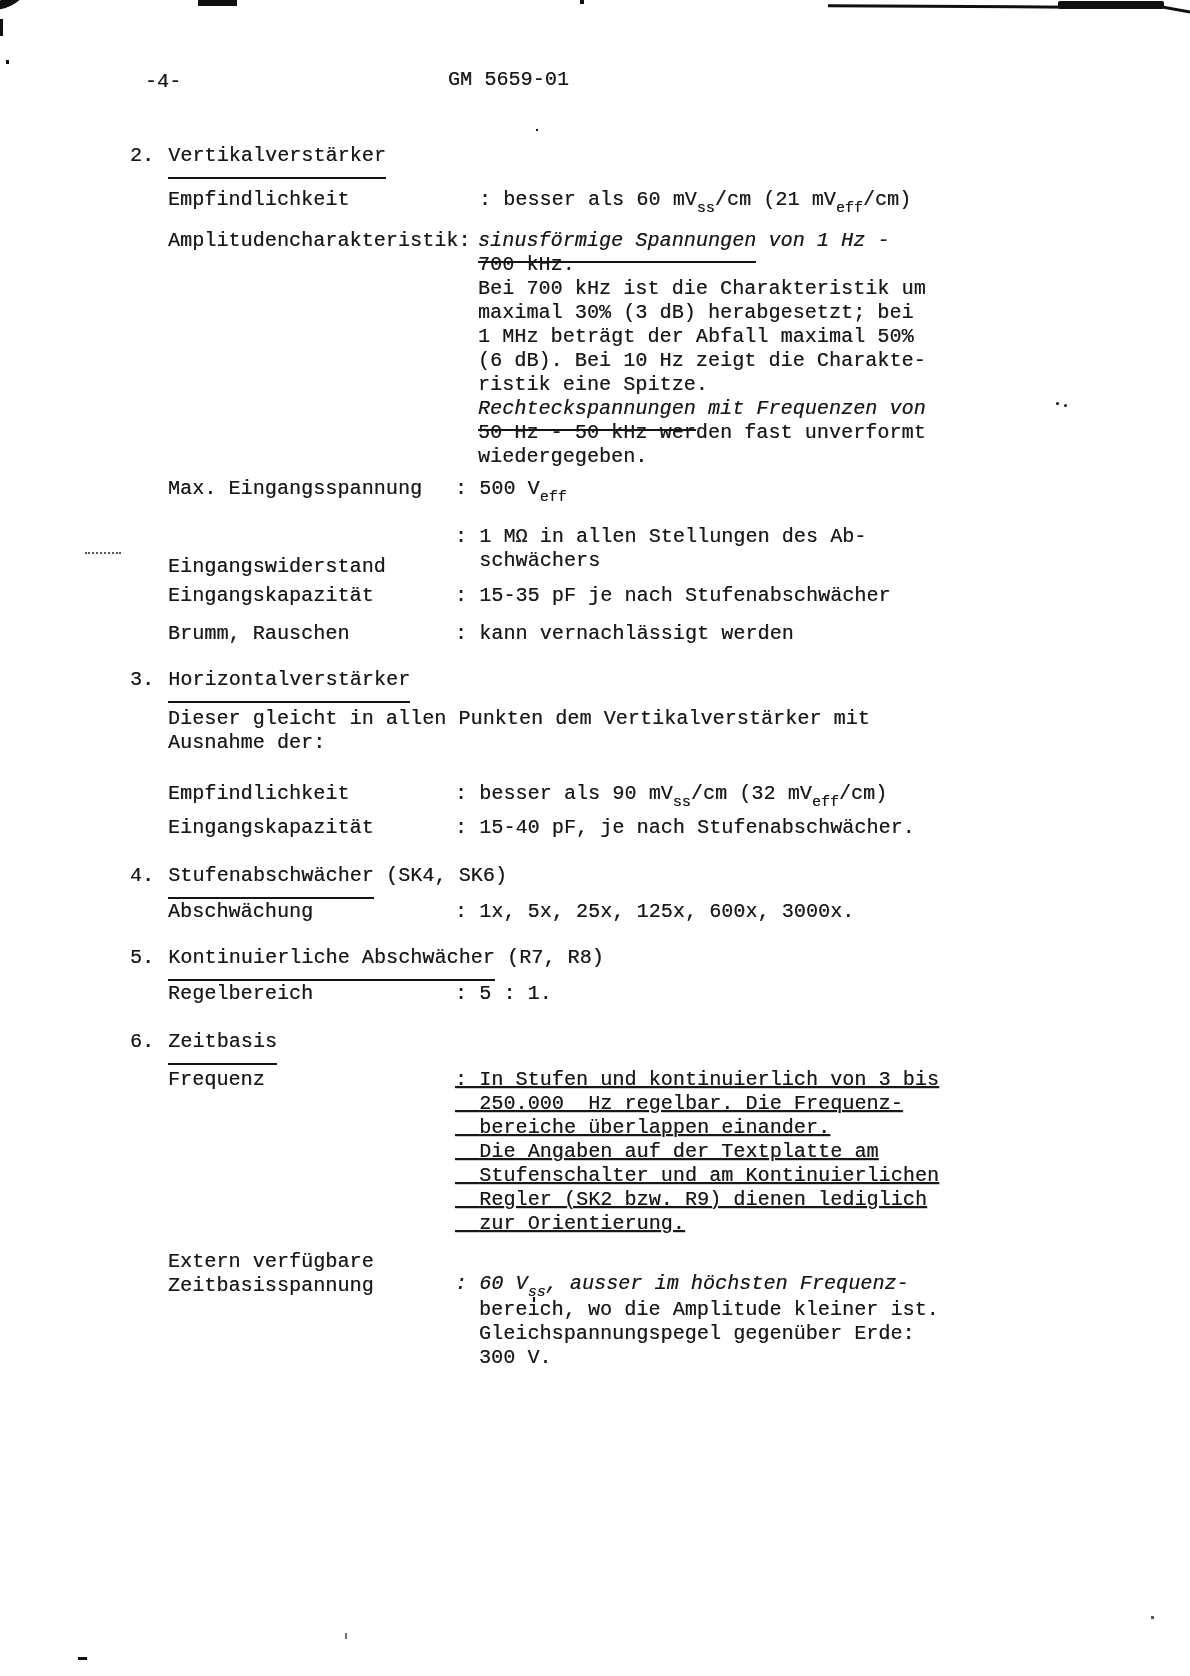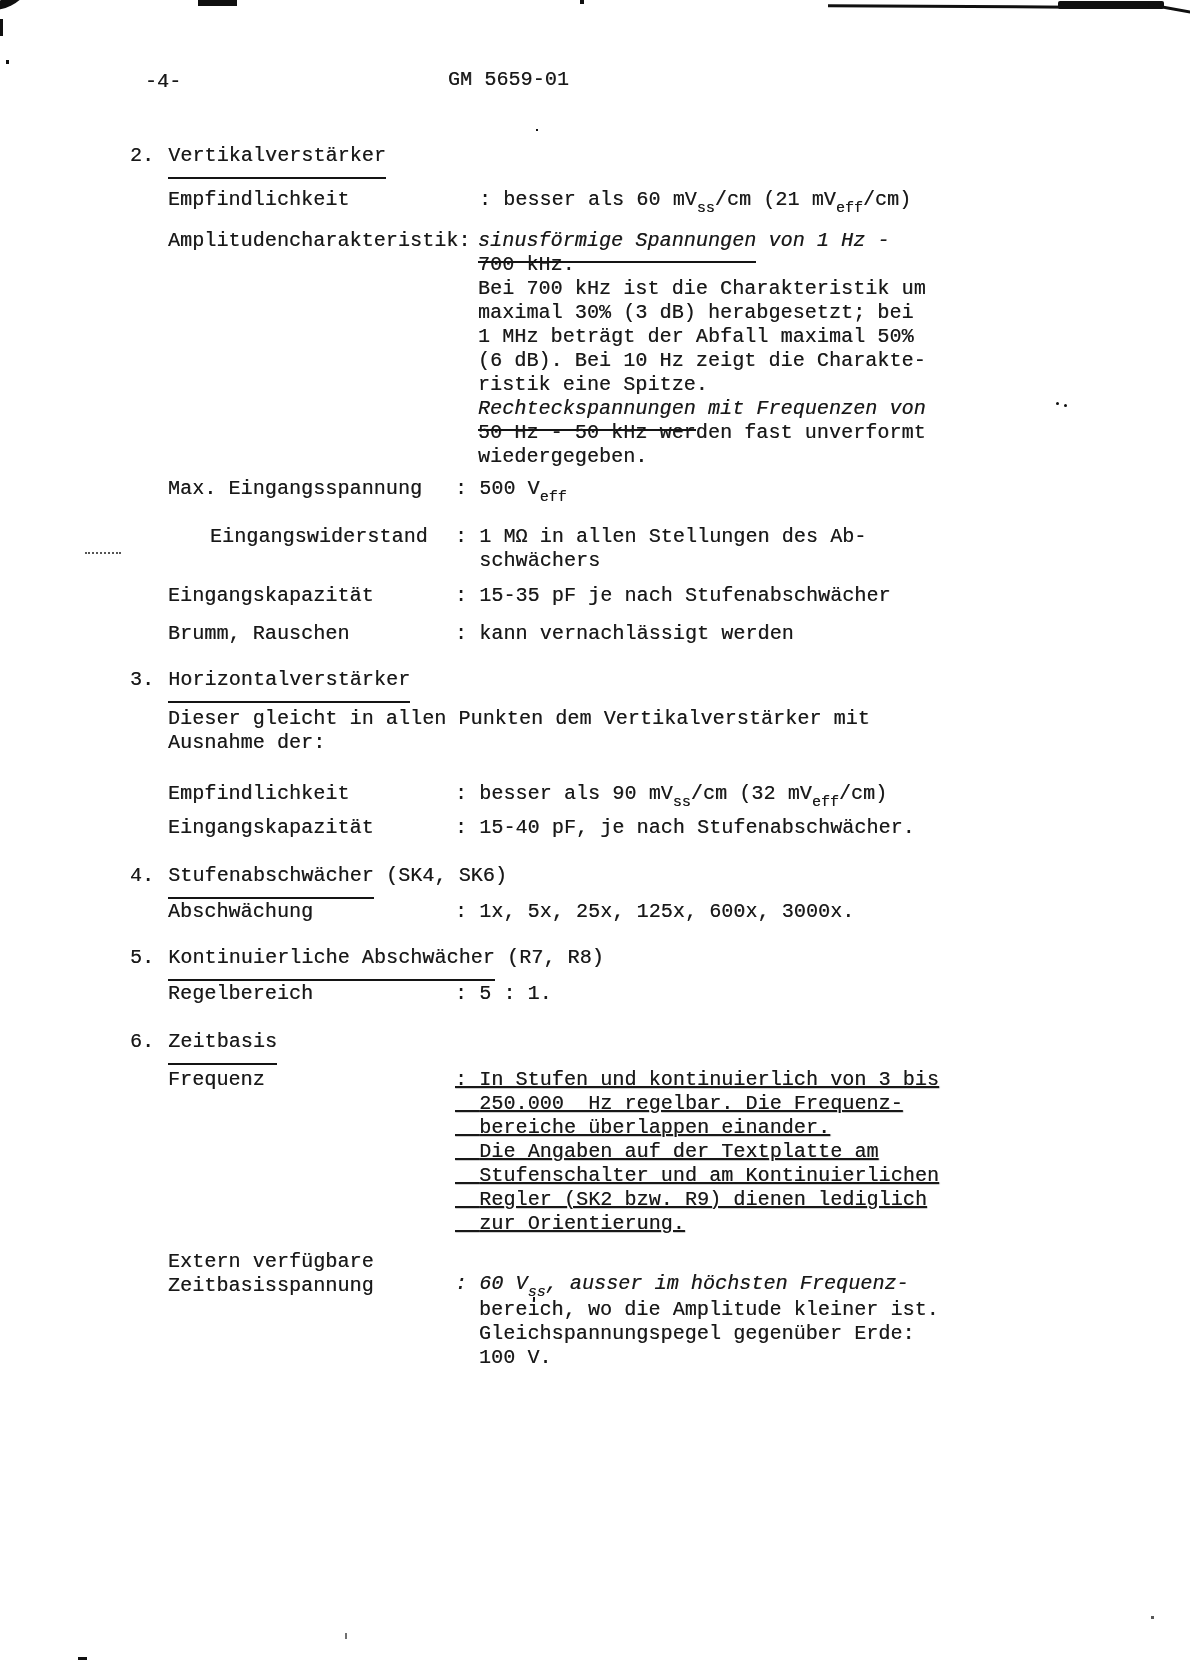--- a/index.html
+++ b/index.html
@@ -62,21 +62,21 @@
 (6 dB). Bei 10 Hz zeigt die Charakte-
 ristik eine Spitze.</div>
   <div class="val-line"><span class="u">Rechteckspannungen</span><span> mit Frequenzen von</span></div>
   <div class="pre">50 Hz - 50 kHz werden fast unverformt
 wiedergegeben.</div>
 </div>
 
 <div class="abs txt" style="left:168px;top:477px;">Max. Eingangsspannung</div>
 <div class="abs txt" style="left:455px;top:477px;"><span>: 500 V</span><span class="sub">eff</span></div>
 
-<div class="abs txt" style="left:168px;top:525px;margin-left:42px;">Eingangswiderstand</div>
+<div class="abs txt" style="left:168px;top:555px;">Eingangswiderstand</div>
 <div class="abs txt pre" style="left:455px;top:525px;">: 1 MΩ in allen Stellungen des Ab-
   schwächers</div>
 
 <div class="abs txt" style="left:168px;top:584px;">Eingangskapazität</div>
 <div class="abs txt" style="left:455px;top:584px;">: 15-35 pF je nach Stufenabschwächer</div>
 
 <div class="abs txt" style="left:168px;top:622px;">Brumm, Rauschen</div>
 <div class="abs txt" style="left:455px;top:622px;">: kann vernachlässigt werden</div>
 
 <div class="abs txt" style="left:130px;top:668px;"><span class="sec-num">3.</span><span class="sec-title u">Horizontalverstärker</span></div>
@@ -110,14 +110,14 @@
   Stufenschalter und am Kontinuierlichen
   Regler (SK2 bzw. R9) dienen lediglich
   zur Orientierung.</div>
 
 <div class="abs txt pre" style="left:168px;top:1250px;">Extern verfügbare
 Zeitbasisspannung</div>
 <div class="abs txt" style="left:455px;top:1272px;">
   <div class="val-line"><span>: 60 V</span><span class="sub">ss</span><span>, ausser im höchsten Frequenz-</span></div>
   <div class="pre indent-block">bereich, wo die Amplitude kleiner ist.
 Gleichspannungspegel gegenüber Erde:
-100 V.</div>
+300 V.</div>
 </div>
 
 </body></html>

